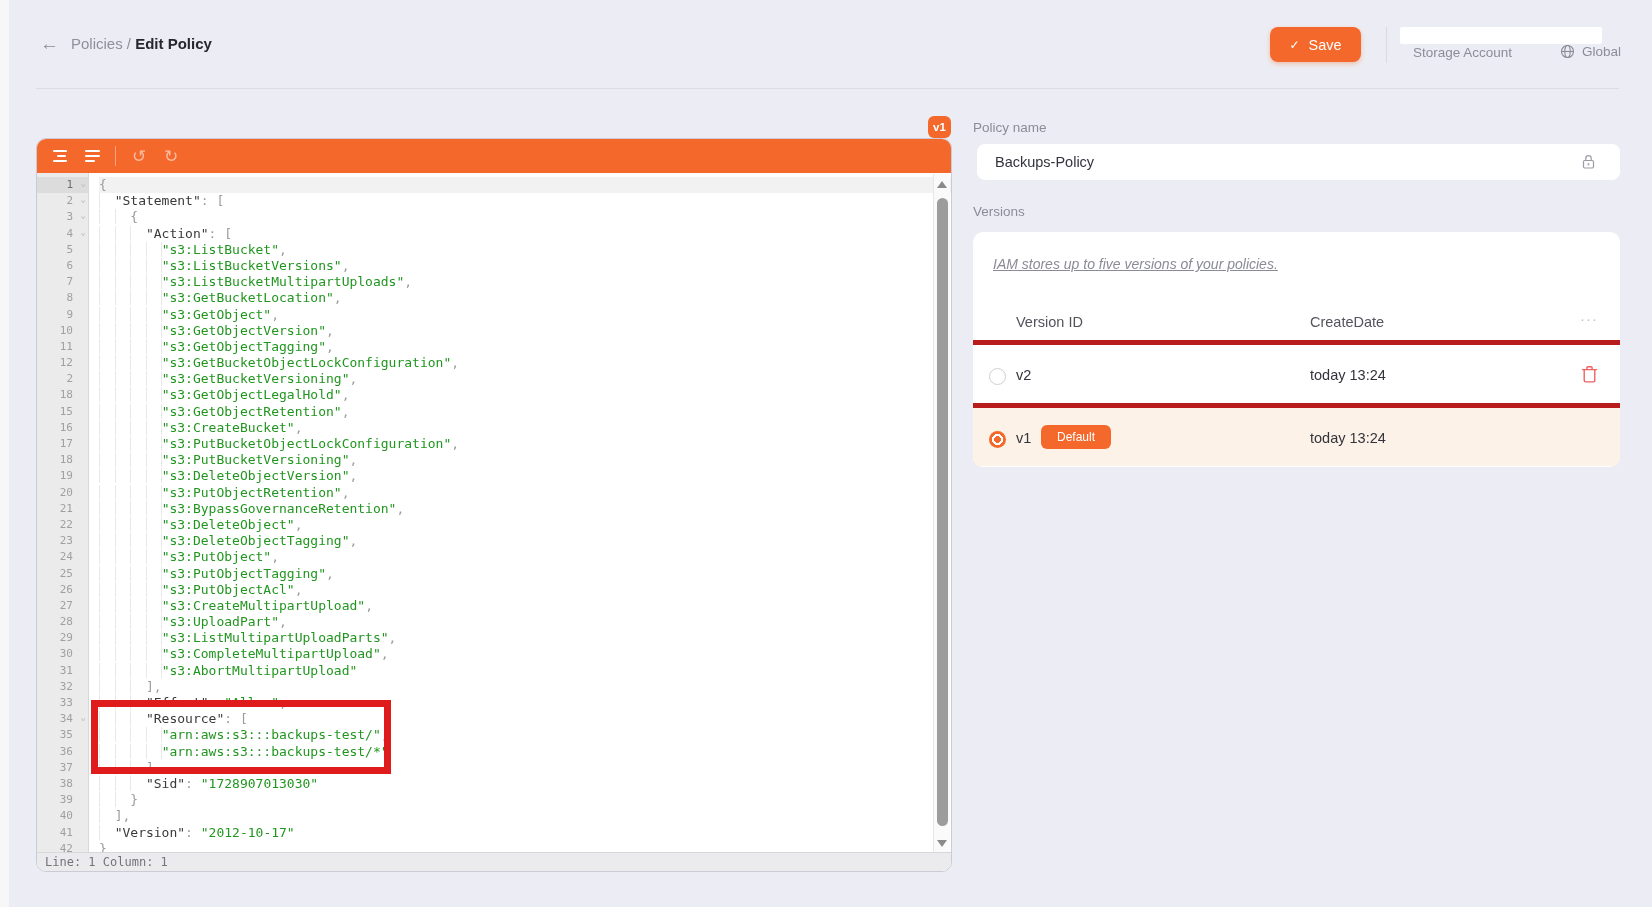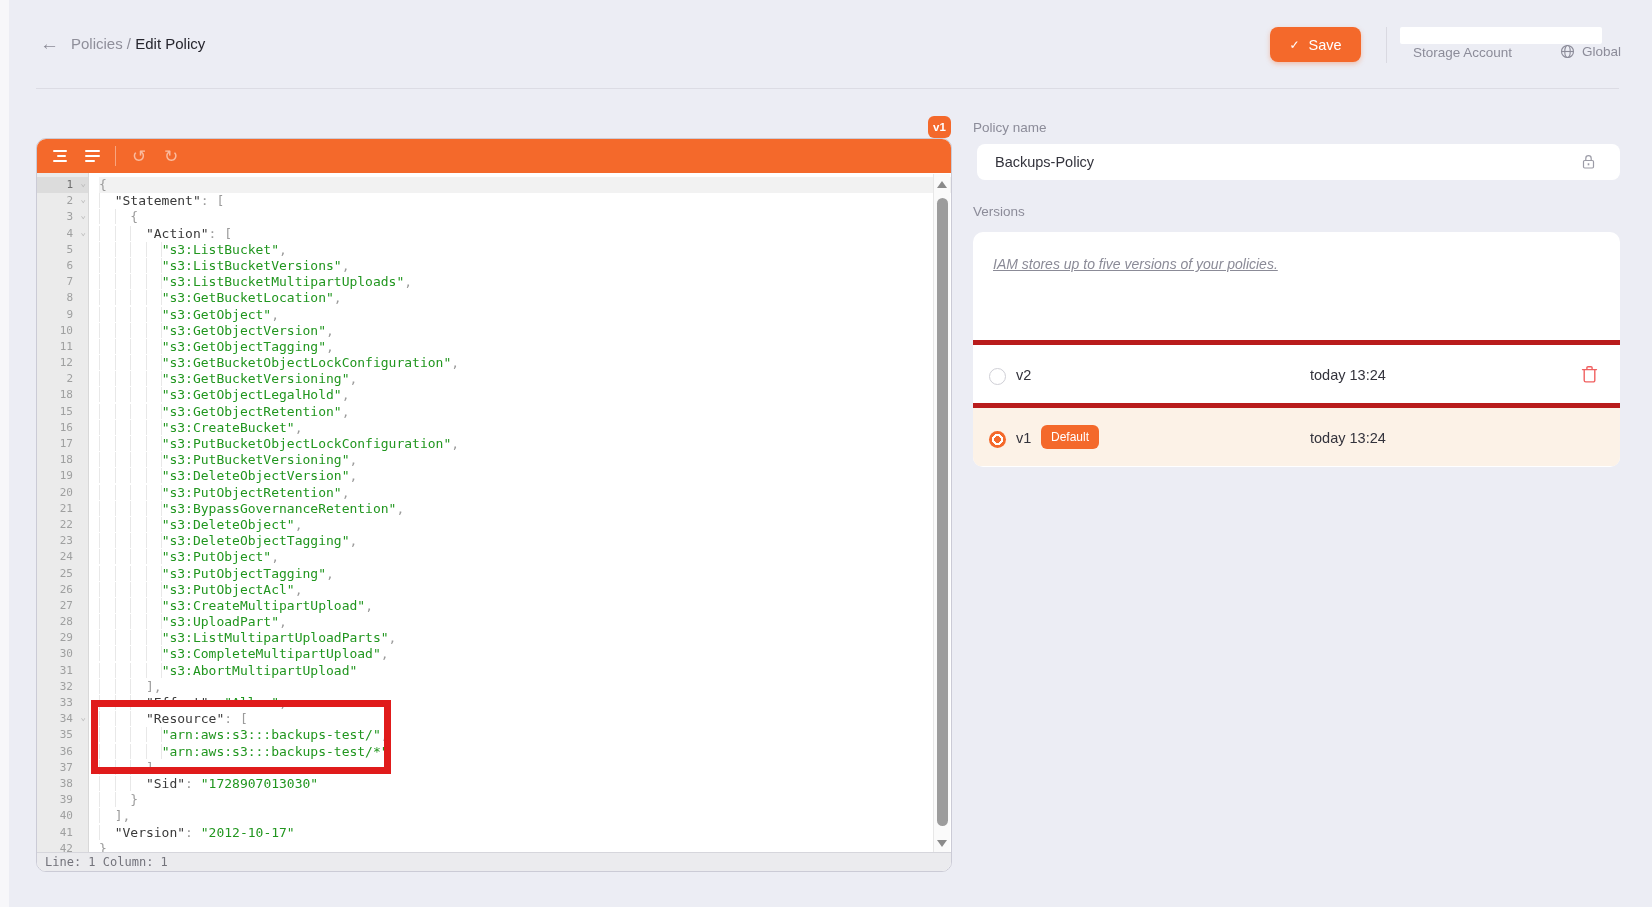--- a/index.html
+++ b/index.html
@@ -8,21 +8,21 @@
   .stage { position:absolute; inset:0; }
 
   .left-strip { position:absolute; left:0; top:0; width:9px; height:907px; background:#F7F7FA; }
 
   
   .header { position:absolute; left:0; top:0; width:1652px; height:88px; }
   .header-divider { position:absolute; left:36px; top:88px; width:1583px; height:1px; background:#DCDCE4; }
   .breadcrumb { position:absolute; left:40px; top:34px; display:flex; align-items:center; gap:12px; font-size:15px; }
   .back-arrow { color:#8B8B96; font-size:19px; line-height:1; cursor:pointer; }
   .crumb-muted { color:#8F8F9A; }
-  .crumb-current { color:#26262E; font-weight:normal;margin-top:42px; }
+  .crumb-current { color:#26262E; font-weight:bold;margin-top:42px; }
   .save-btn { position:absolute; left:1270px; top:27px; width:91px; height:35px; background:#F4692B; border:none; border-radius:8px; color:#fff; font-size:14.5px; font-family:inherit; display:flex; align-items:center; justify-content:center; gap:9px; cursor:pointer; box-shadow:0 2px 5px rgba(244,105,43,.35); }
   .save-check { font-size:12px; }
   .hdr-vdiv { position:absolute; left:1386px; top:27px; width:1px; height:36px; background:#D9D9E1; }
   .storage-box { position:absolute; left:1400px; top:27px; width:202px; height:17px; background:#FFFFFF; border-radius:2px; }
   .storage-label { position:absolute; left:1413px; top:45px; font-size:13.5px; color:#8C8C99; }
   .global-wrap { position:absolute; left:1560px; top:44px; display:flex; align-items:center; gap:7px; color:#8C8C99; font-size:13.5px; }
 
   
   .v1-chip { position:absolute; left:928px; top:116px; min-width:23px; height:22px; padding:0 5px; background:#F4692B; border-radius:6px; color:#fff; font-size:11.5px; font-weight:bold; display:flex; align-items:center; justify-content:center; }
   .editor { position:absolute; left:36px; top:138px; width:916px; height:734px; background:#fff; border:1px solid #CBCBD6; border-radius:10px; overflow:hidden; }
@@ -69,21 +69,21 @@
   .ver-head { position:absolute; left:0; top:76px; width:100%; height:32px; }
   .ver-head .col-id { position:absolute; left:43px; top:6px; font-size:14.5px; color:#53535C; }
   .ver-head .col-date { position:absolute; left:337px; top:6px; font-size:14.5px; color:#53535C; }
   .ver-head .col-opts { position:absolute; left:607px; top:2px; font-size:15px; color:#C2C2CA; letter-spacing:1px; cursor:pointer; }
   .ver-rows { position:absolute; left:0; top:108px; width:100%; }
   .ver-row { position:relative; height:63px; border-top:5px solid #b91c1c;text-align:right; }
   .ver-row.default-row { background:#FCF2E7; }
   .radio { position:absolute; left:16px; top:23px; width:17px; height:17px; border-radius:50%; border:1.5px solid #CFCFD6; background:#fff; cursor:pointer; }
   .radio.on { border:none; background:radial-gradient(circle at center, #F4692B 0 3.5px, #FFFFFF 3.5px 5.5px, #F4692B 5.5px 100%); }
   .ver-id { position:absolute; left:43px; top:22px; font-size:14.5px; color:#33333C; }
-  .default-badge { position:absolute; left:68px; top:17px; background:#F4692B; color:#fff; font-size:12px; padding:5px 10px; border-radius:6px; }
+  .default-badge { position:absolute; left:68px; top:17px; background:#F4692B; color:#fff; font-size:12px; padding:5px 16px; border-radius:6px; }
   .ver-date { position:absolute; left:337px; top:22px; font-size:14.5px; color:#33333C; }
   .trash-btn { position:absolute; left:605px; top:20px; width:22px; height:22px; border:none; background:transparent; cursor:pointer; padding:0; }
 </style>
 </head>
 <body>
 
 <div class="stage">
   <div class="left-strip"></div>
 
   <div class="header">
@@ -247,20 +247,25 @@
     <svg class="lock-icon" width="15" height="16" viewBox="0 0 15 16" fill="none" stroke="#9B9BA6" stroke-width="1.2">
       <rect x="2.5" y="6.5" width="10" height="7.5" rx="1.2"></rect>
       <path d="M4.8 6.5 V4.4 a2.7 2.7 0 0 1 5.4 0 V6.5"></path>
       <rect x="6.7" y="9.3" width="1.6" height="2" fill="#9B9BA6" stroke="none"></rect>
     </svg>
   </div>
 
   <div class="label-sm" style="left:973px; top:204px;">Versions</div>
   <div class="versions-card">
     <div class="ver-note">IAM stores up to five versions of your policies.</div>
+    <div class="ver-head">
+      <span class="col-id">Version ID</span>
+      <span class="col-date">CreateDate</span>
+      <span class="col-opts">···</span>
+    </div>
     <div class="ver-rows" id="ver-rows">
         <div class="ver-row">
           <span class="radio"></span>
           <span class="ver-id">v2</span>
           <span class="ver-date">today 13:24</span>
           <button class="trash-btn"><svg width="17" height="19" viewBox="0 0 17 19" fill="none" stroke="#F06060" stroke-width="1.4" stroke-linecap="round">
               <path d="M3.2 5.2 V15.3 a1.6 1.6 0 0 0 1.6 1.6 h7.4 a1.6 1.6 0 0 0 1.6 -1.6 V5.2"></path>
               <line x1="1.5" y1="4.6" x2="15.5" y2="4.6"></line>
               <path d="M5.9 4.4 V2.8 a1.1 1.1 0 0 1 1.1 -1.1 h3 a1.1 1.1 0 0 1 1.1 1.1 V4.4"></path>
             </svg></button>

